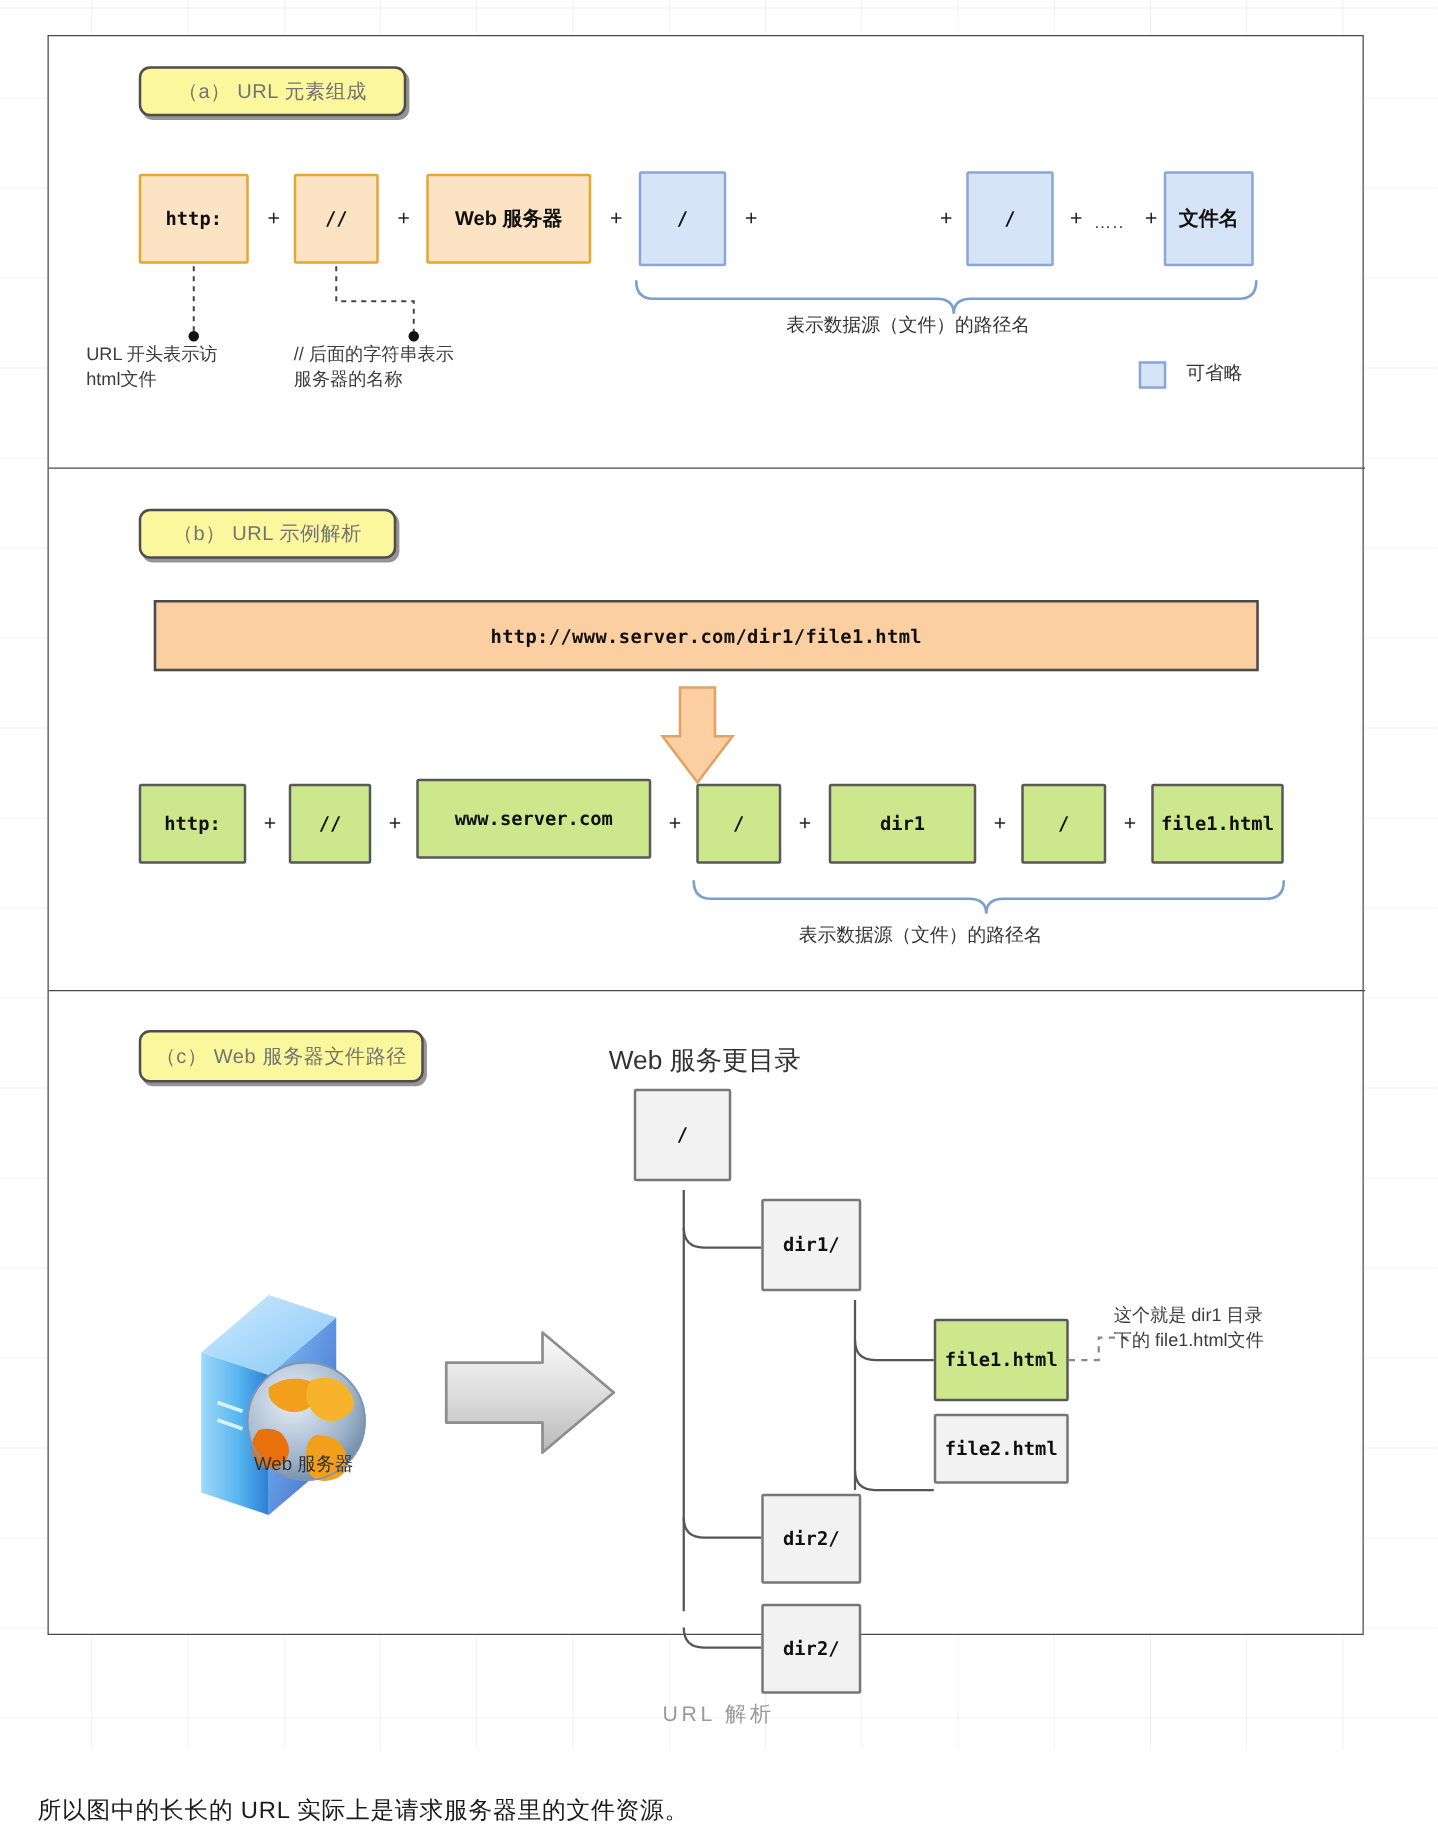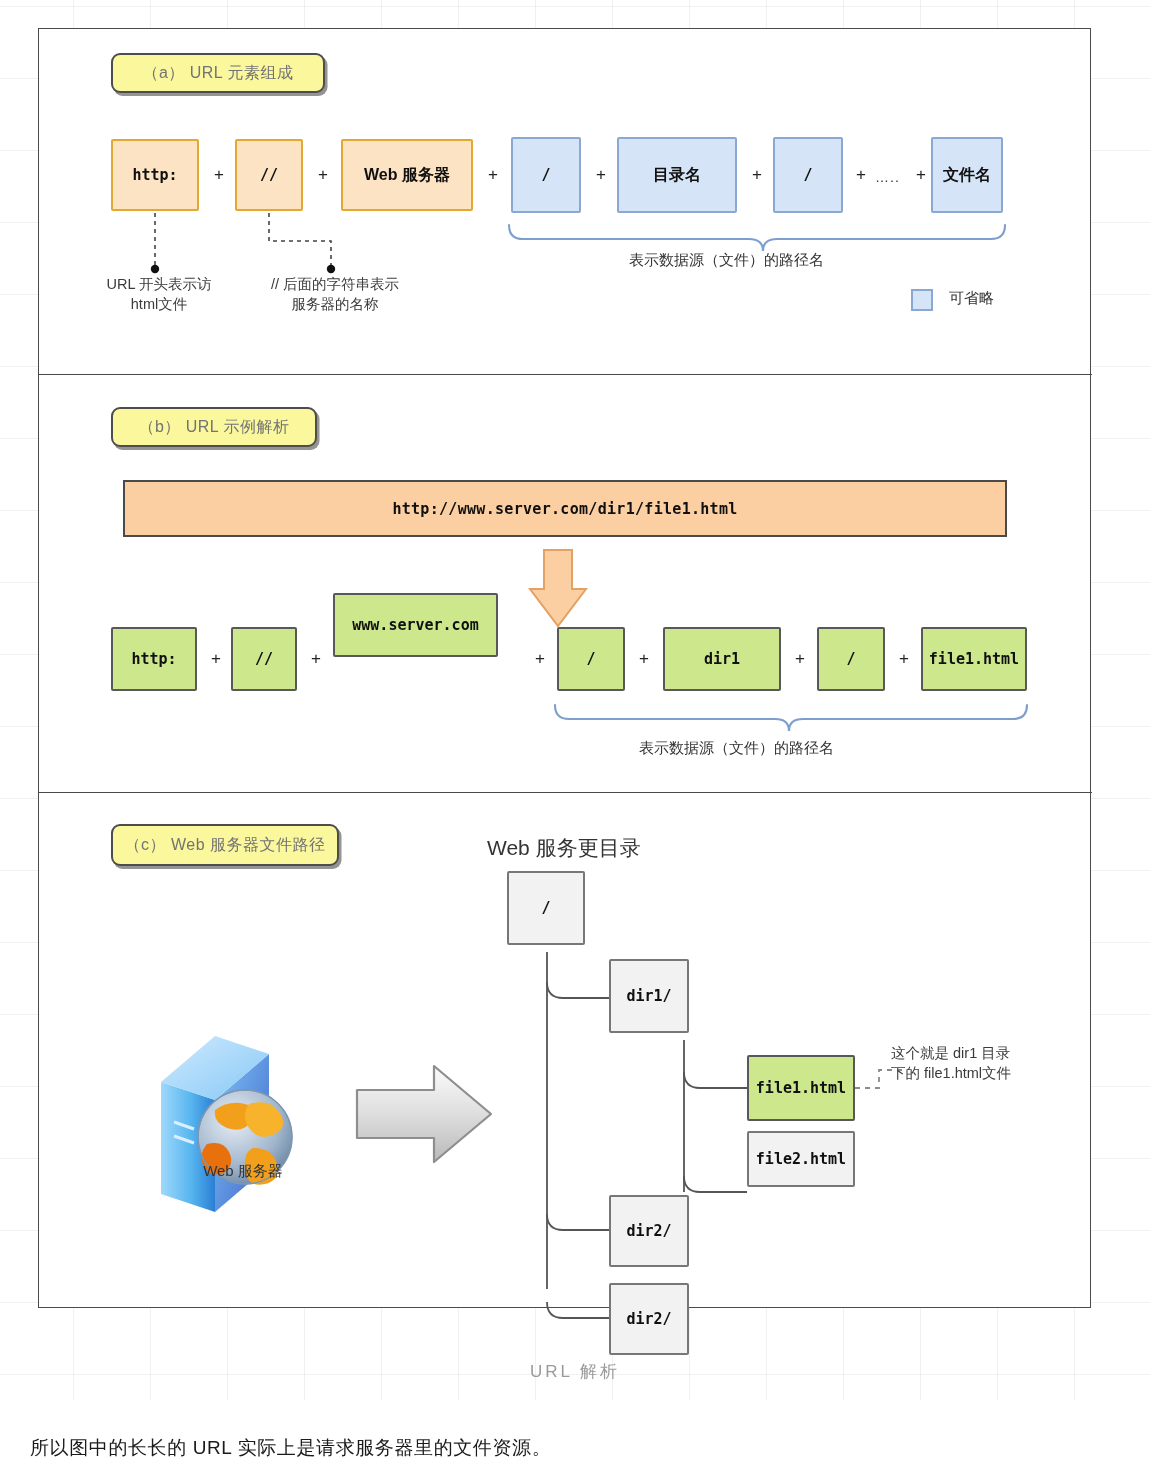--- a/index.html
+++ b/index.html
@@ -56,21 +56,21 @@
 
   .plus{
     position:absolute;font-size:17px;color:#222;
     font-family:"Liberation Sans",sans-serif;
     display:flex;align-items:center;justify-content:center;
   }
   .dots{position:absolute;font-size:14px;color:#333;letter-spacing:1px;}
 
   .note{
     position:absolute;color:#3b3b3b;font-size:14.5px;line-height:1.35;
-    text-align:center;
+    text-align:left;
   }
   .caption{
     position:absolute;color:#333;font-size:15px;
     font-family:"Liberation Sans","DejaVu Sans",sans-serif;
   }
   .legend-sq{
     position:absolute;width:22px;height:22px;background:#d6e4f7;
     border:2px solid #8aa8d4;box-sizing:border-box;
   }
   .legend-tx{position:absolute;font-size:15px;color:#333;}
@@ -102,21 +102,20 @@
 
   <div class="ebox orange" style="left:196px;top:110px;width:68px;height:72px;">//</div>
   <div class="plus" style="left:272px;top:110px;width:24px;height:72px;">+</div>
 
   <div class="ebox orange cn" style="left:302px;top:110px;width:132px;height:72px;">Web 服务器</div>
   <div class="plus" style="left:442px;top:110px;width:24px;height:72px;">+</div>
 
   <div class="ebox blue" style="left:472px;top:108px;width:70px;height:76px;">/</div>
   <div class="plus" style="left:550px;top:110px;width:24px;height:72px;">+</div>
 
-  <div class="ebox blue cn" style="left:578px;top:108px;width:120px;height:76px;">目录名</div>
   <div class="plus" style="left:706px;top:110px;width:24px;height:72px;">+</div>
 
   <div class="ebox blue" style="left:734px;top:108px;width:70px;height:76px;">/</div>
   <div class="plus" style="left:812px;top:110px;width:20px;height:72px;">+</div>
   <div class="dots" style="left:836px;top:140px;">…..</div>
   <div class="plus" style="left:872px;top:110px;width:20px;height:72px;">+</div>
 
   <div class="ebox blue cn" style="left:892px;top:108px;width:72px;height:76px;">文件名</div>
 
   <svg width="1053" height="345">
@@ -159,21 +158,21 @@
   <svg width="1053" height="763">
     <path d="M505,521 L533,521 L533,560 L547,560 L519,597 L491,560 L505,560 Z" fill="#fbcfa1" stroke="#e3a164" stroke-width="2"></path>
   </svg>
 
   <div class="ebox green" style="left:72px;top:598px;width:86px;height:64px;">http:</div>
   <div class="plus" style="left:166px;top:598px;width:22px;height:64px;">+</div>
 
   <div class="ebox green" style="left:192px;top:598px;width:66px;height:64px;">//</div>
   <div class="plus" style="left:266px;top:598px;width:22px;height:64px;">+</div>
 
-  <div class="ebox green" style="left:294px;top:564px;width:165px;height:64px;">www.server.com</div>
+  <div class="ebox green" style="left:294px;top:594px;width:188px;height:64px;">www.server.com</div>
   <div class="plus" style="left:490px;top:598px;width:22px;height:64px;">+</div>
 
   <div class="ebox green" style="left:518px;top:598px;width:68px;height:64px;">/</div>
   <div class="plus" style="left:594px;top:598px;width:22px;height:64px;">+</div>
 
   <div class="ebox green" style="left:624px;top:598px;width:118px;height:64px;">dir1</div>
   <div class="plus" style="left:750px;top:598px;width:22px;height:64px;">+</div>
 
   <div class="ebox green" style="left:778px;top:598px;width:68px;height:64px;">/</div>
   <div class="plus" style="left:854px;top:598px;width:22px;height:64px;">+</div>

